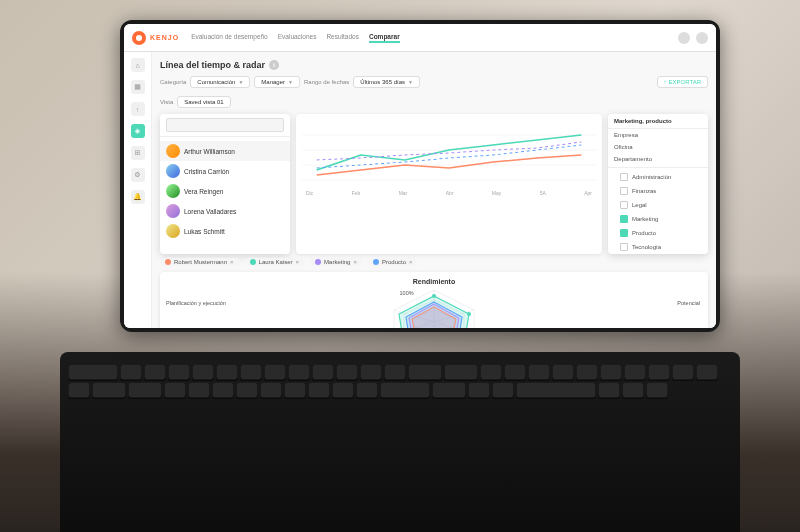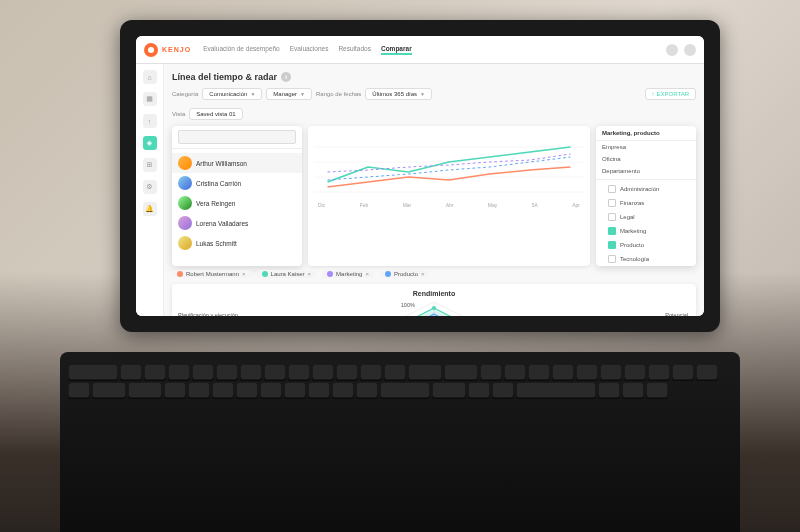--- a/index.html
+++ b/index.html
@@ -60,21 +60,21 @@
 
     
     .laptop-bezel {
       position: absolute;
       top: 20px;
       left: 120px;
       right: 80px;
       bottom: 200px;
       background: #1a1a1a;
       border-radius: 12px;
-      padding: 16px;
+      padding: 4px;
       box-shadow: 0 4px 20px rgba(0,0,0,0.5);
     }
 
     
     .screen {
       width: 100%;
       height: 100%;
       background: #f5f5f5;
       border-radius: 6px;
       overflow: hidden;

